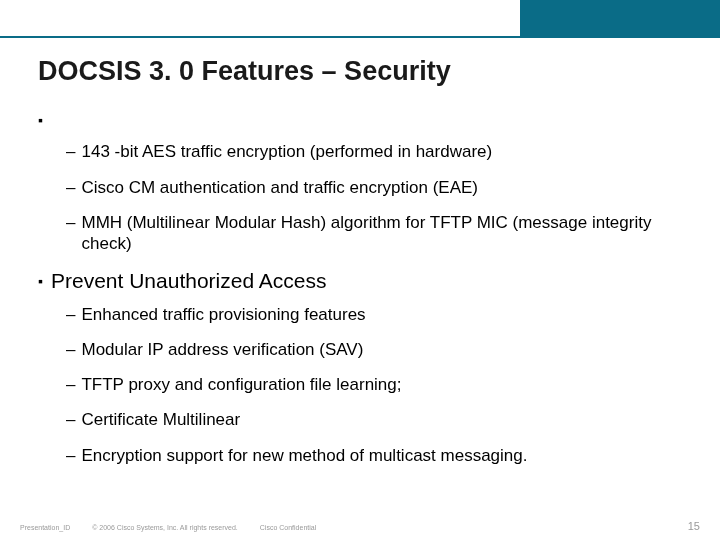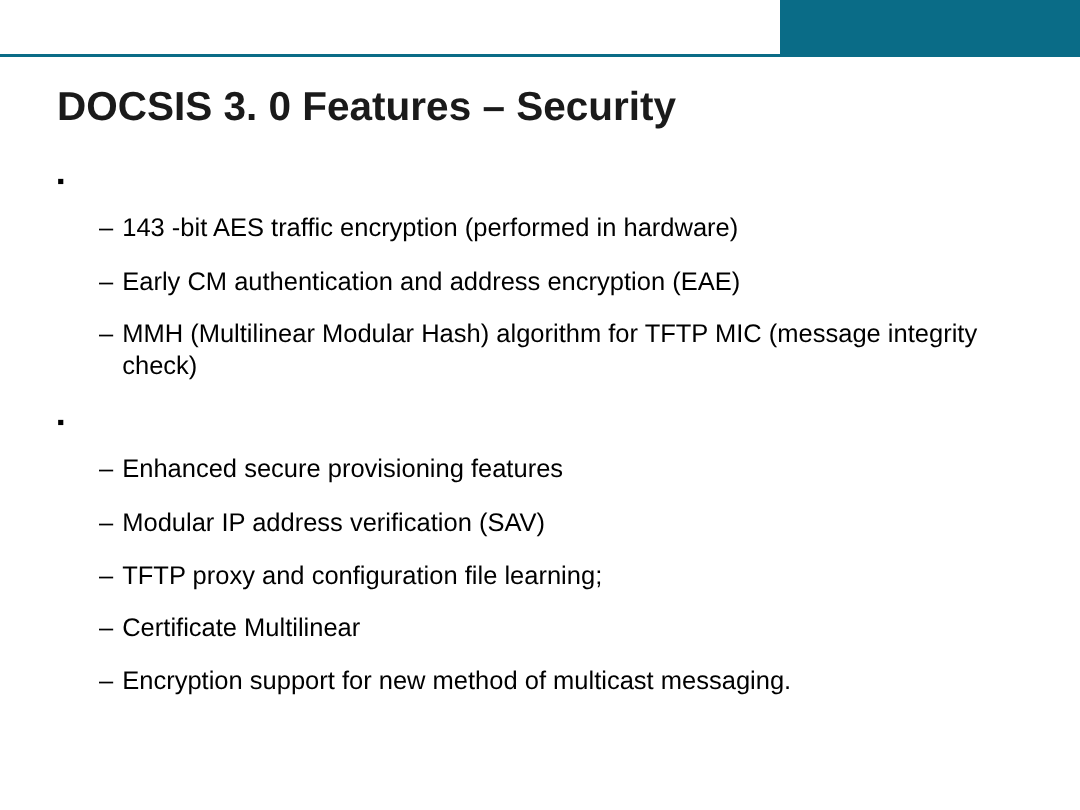--- a/index.html
+++ b/index.html
@@ -124,49 +124,56 @@
     <div class="section">
       <div class="sec-head">
         <span class="sq">▪</span>
       </div>
       <div class="sub">
         <span class="dash">–</span>
         <span class="txt">143 -bit AES traffic encryption (performed in hardware)</span>
       </div>
       <div class="sub">
         <span class="dash">–</span>
-        <span class="txt">Early CM authentication and address encryption (EAE)</span>
+        <span class="txt">Cisco CM authentication and traffic encryption (EAE)</span>
       </div>
       <div class="sub">
         <span class="dash">–</span>
         <span class="txt">MMH (Multilinear Modular Hash) algorithm for TFTP MIC (message integrity check)</span>
       </div>
     </div>
 
     <div class="section">
       <div class="sec-head">
         <span class="sq">▪</span>
+        <span class="txt">Prevent Unauthorized Access</span>
       </div>
       <div class="sub">
         <span class="dash">–</span>
-        <span class="txt">Enhanced secure provisioning features</span>
+        <span class="txt">Enhanced traffic provisioning features</span>
       </div>
       <div class="sub">
         <span class="dash">–</span>
         <span class="txt">Modular IP address verification (SAV)</span>
       </div>
       <div class="sub">
         <span class="dash">–</span>
         <span class="txt">TFTP proxy and configuration file learning;</span>
       </div>
       <div class="sub">
         <span class="dash">–</span>
         <span class="txt">Certificate Multilinear</span>
       </div>
       <div class="sub">
         <span class="dash">–</span>
         <span class="txt">Encryption support for new method of multicast messaging.</span>
       </div>
     </div>
   </div>
 
+  <div class="footer">
+    <span class="fid">Presentation_ID</span>
+    <span class="fcp">© 2006 Cisco Systems, Inc. All rights reserved.</span>
+    <span class="fcf">Cisco Confidential</span>
+    <span class="fpn">15</span>
+  </div>
 
 </div>
 
 </body></html>

